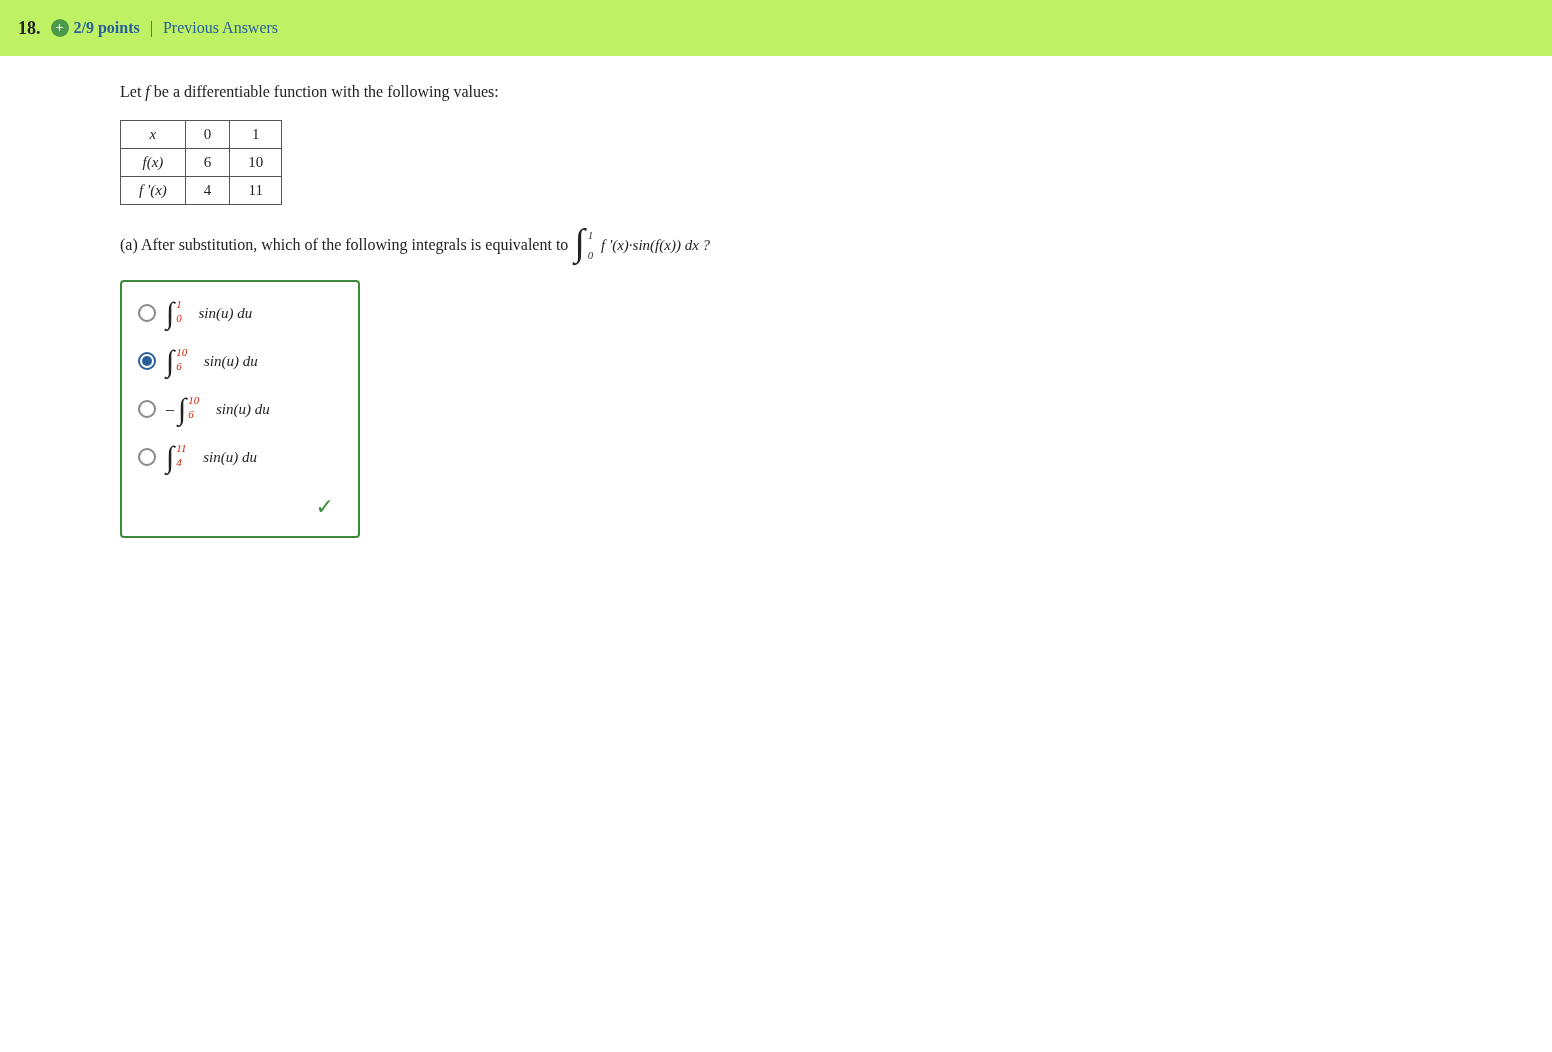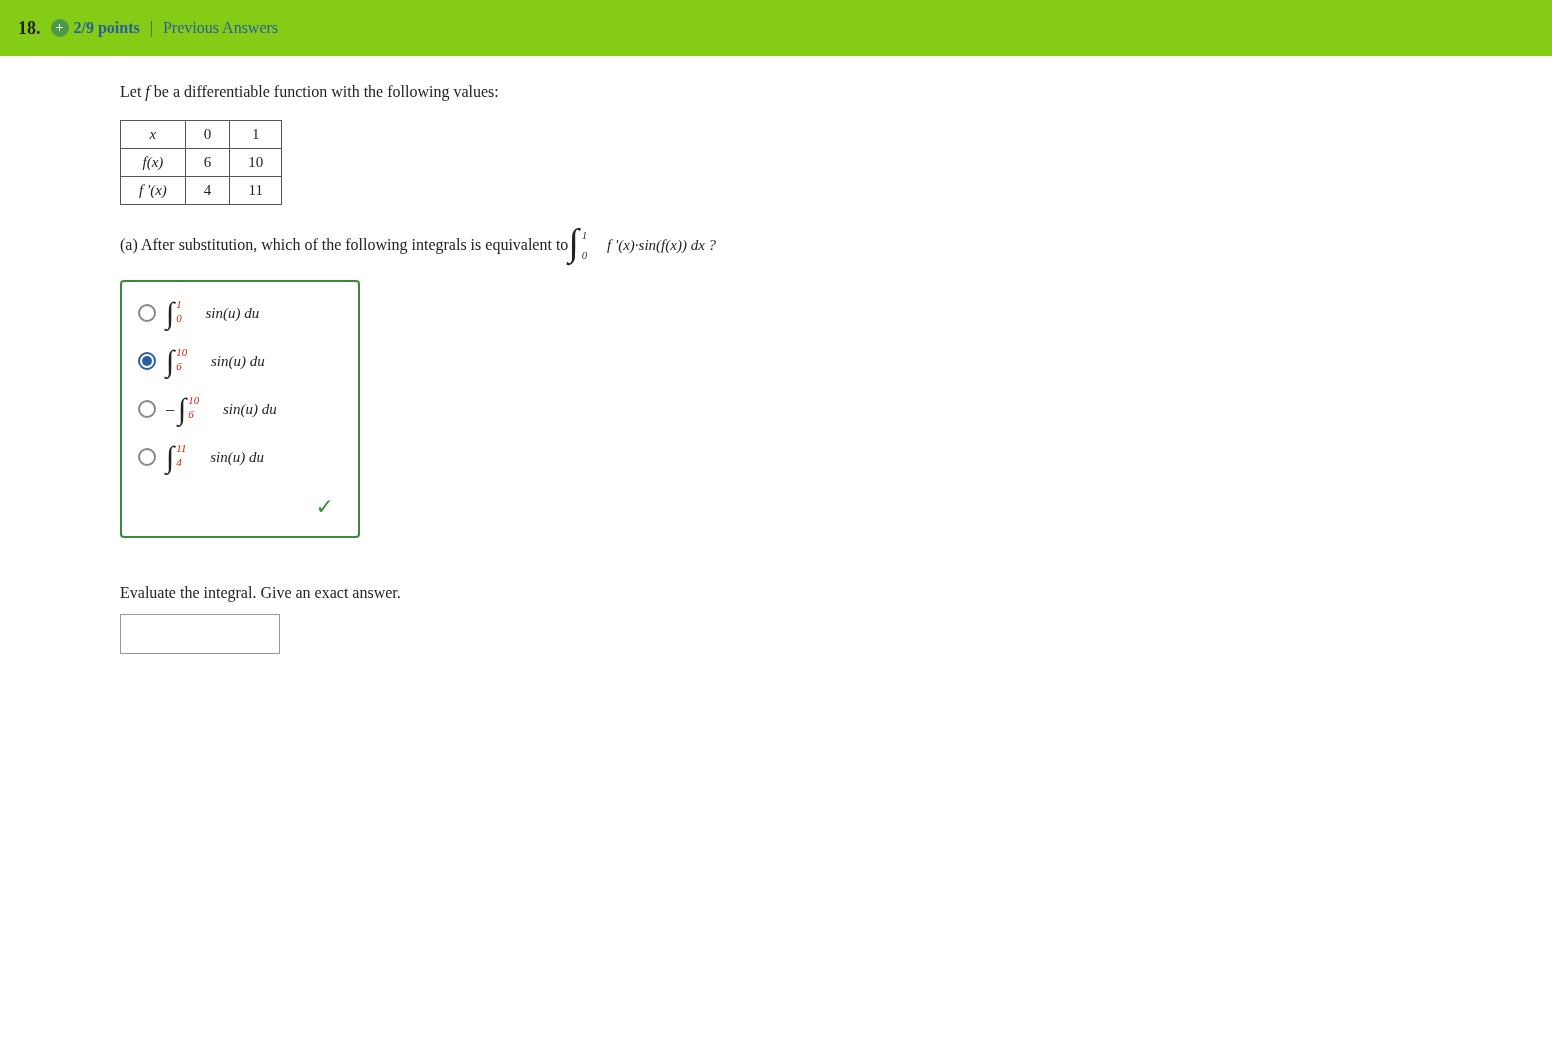--- a/index.html
+++ b/index.html
@@ -4,21 +4,21 @@
   <style>
     * { box-sizing: border-box; margin: 0; padding: 0; }
     body {
       font-family: Georgia, 'Times New Roman', serif;
       background: #fff;
       color: #222;
       font-size: 16px;
     }
 
     .header-bar {
-      background: #84cc16;
+      background: #bef264;
       padding: 12px 18px;
       display: flex;
       align-items: center;
       gap: 10px;
       min-height: 56px;
     }
     .question-number {
       font-size: 18px;
       font-weight: bold;
       color: #222;
@@ -84,20 +84,21 @@
     }
 
     
     .part-a-text {
       font-size: 16px;
       line-height: 1.6;
       margin-bottom: 16px;
       display: flex;
       align-items: center;
       flex-wrap: wrap;
+      gap: 6px;
     }
 
     
     .integral-expr {
       display: inline-flex;
       align-items: flex-start;
       font-size: 15px;
       font-style: italic;
       gap: 2px;
     }
@@ -113,21 +114,21 @@
       align-self: flex-end;
       margin-bottom: 2px;
     }
     .integral-lower {
       color: #333;
       align-self: flex-start;
     }
     .integral-integrand {
       font-style: italic;
       align-self: center;
-      margin-left: 14px;
+      margin-left: 2px;
     }
 
     
     .choices-box {
       border: 2px solid #3a8a3a;
       border-radius: 4px;
       padding: 16px 24px 16px 16px;
       display: inline-block;
       min-width: 240px;
       margin-bottom: 30px;
@@ -177,21 +178,21 @@
     }
     .choice-bounds {
       display: flex;
       flex-direction: column;
       font-size: 11px;
     }
     .bound-upper { color: #cc2200; align-self: flex-end; }
     .bound-lower { color: #cc2200; align-self: flex-start; margin-top: 2px; }
     .choice-integrand {
       align-self: center;
-      margin-left: 18px;
+      margin-left: 11px;
     }
     .minus-sign {
       align-self: center;
       font-size: 16px;
       font-style: normal;
       margin-right: 2px;
     }
 
     .checkmark {
       display: flex;
@@ -335,18 +336,14 @@
       </span>
     </div>
 
     
     <div class="checkmark">
       <span class="check-icon">✓</span>
     </div>
   </div>
 
   
-  <div style="margin-top: 16px;">
-    <p class="part-b-text">Evaluate the integral. Give an exact answer.</p>
-    <input class="answer-input" type="text" style="">
-  </div>
 
 </div>
 
 </body></html>

